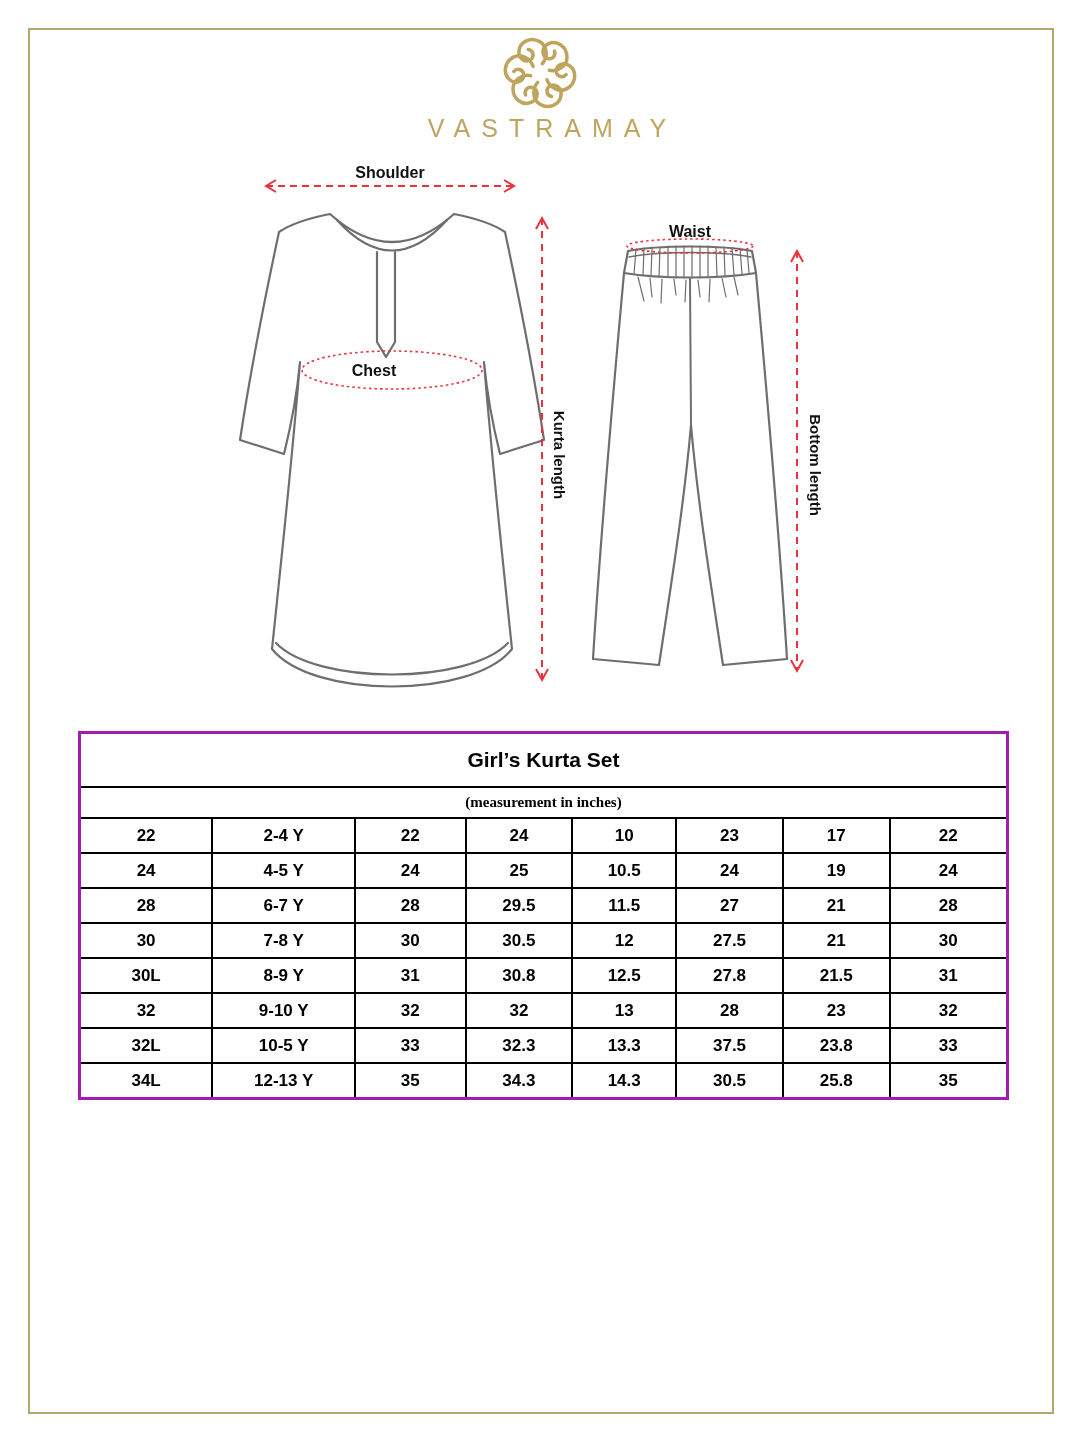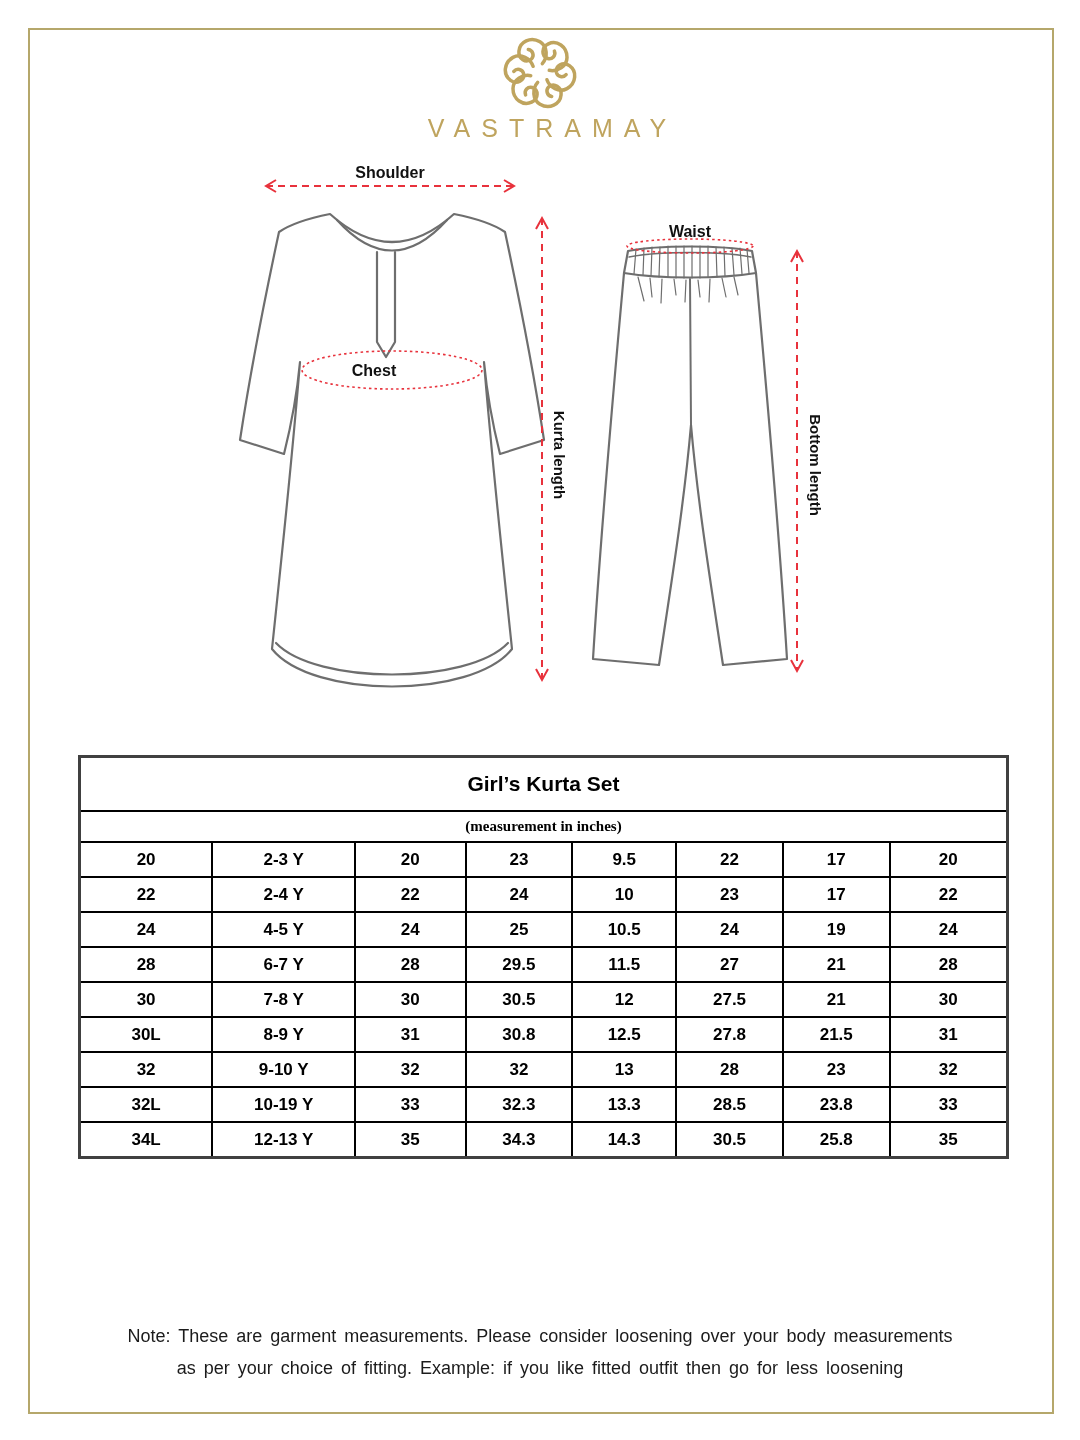--- a/index.html
+++ b/index.html
@@ -17,23 +17,22 @@
   .logo-icon{display:block;margin:0 auto;width:78px;height:78px;}
   .brand-name{
     margin-top:2px;font-size:25px;letter-spacing:11px;padding-left:25px;
     color:#bfa45e;font-weight:400;
   }
   svg text{font-family:"Liberation Sans",sans-serif;font-weight:bold;fill:#111;}
   .kurta-svg{position:absolute;left:222px;top:152px;width:355px;height:560px;}
   .pyjama-svg{position:absolute;left:590px;top:185px;width:240px;height:530px;}
   table.size-table{
     position:absolute;left:78px;top:731px;width:931px;
-    border-collapse:collapse;border:3px solid #404040;table-layout:fixed;
+    border-collapse:collapse;border:3px solid #a21caf;table-layout:fixed;
     color:#000;
-    margin-top:24px;
   }
   .size-table td,.size-table th{
     border:2px solid #000;text-align:center;vertical-align:middle;
     padding:0;font-weight:bold;
   }
   .title-cell{font-size:21px;height:52px;border-bottom:3px solid #000;}
   .subtitle-cell{font-size:15px;font-weight:normal;height:29px;border-bottom:4px solid #000;font-family:Liberation Serif, serif;}
   .size-table th{
     font-size:17px;height:76px;white-space:pre-line;line-height:1.25;
     border-bottom:3px solid #000;
@@ -125,30 +124,20 @@
     <thead>
       <tr>
         <td class="title-cell" colspan="8">Girl’s Kurta Set</td>
       </tr>
       <tr>
         <td class="subtitle-cell" colspan="8">(measurement in inches)</td>
       </tr>
     </thead>
     <tbody>
         <tr>
-          <td>20</td>
-          <td>2-3 Y</td>
-          <td>20</td>
-          <td>23</td>
-          <td>9.5</td>
-          <td>22</td>
-          <td>17</td>
-          <td>20</td>
-        </tr>
-        <tr>
           <td>22</td>
           <td>2-4 Y</td>
           <td>22</td>
           <td>24</td>
           <td>10</td>
           <td>23</td>
           <td>17</td>
           <td>22</td>
         </tr>
         <tr>
@@ -196,39 +185,35 @@
           <td>9-10 Y</td>
           <td>32</td>
           <td>32</td>
           <td>13</td>
           <td>28</td>
           <td>23</td>
           <td>32</td>
         </tr>
         <tr>
           <td>32L</td>
-          <td>10-19 Y</td>
+          <td>10-5 Y</td>
           <td>33</td>
           <td>32.3</td>
           <td>13.3</td>
-          <td>28.5</td>
+          <td>37.5</td>
           <td>23.8</td>
           <td>33</td>
         </tr>
         <tr>
           <td>34L</td>
           <td>12-13 Y</td>
           <td>35</td>
           <td>34.3</td>
           <td>14.3</td>
           <td>30.5</td>
           <td>25.8</td>
           <td>35</td>
         </tr>
       </tbody>
   </table>
 
-  <div class="note">
-    <div>Note: These are garment measurements. Please consider loosening over your body measurements</div>
-    <div>as per your choice of fitting. Example: if you like fitted outfit then go for less loosening</div>
-  </div>
 
 </div>
 
 </body></html>

